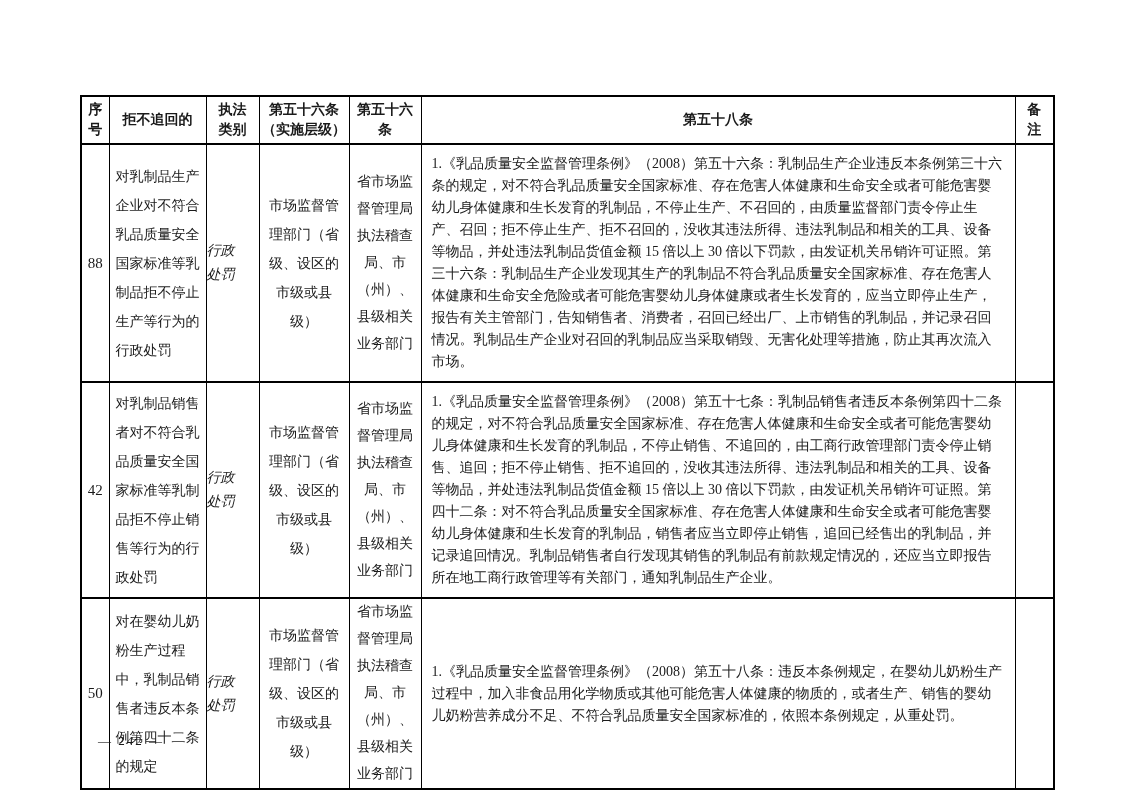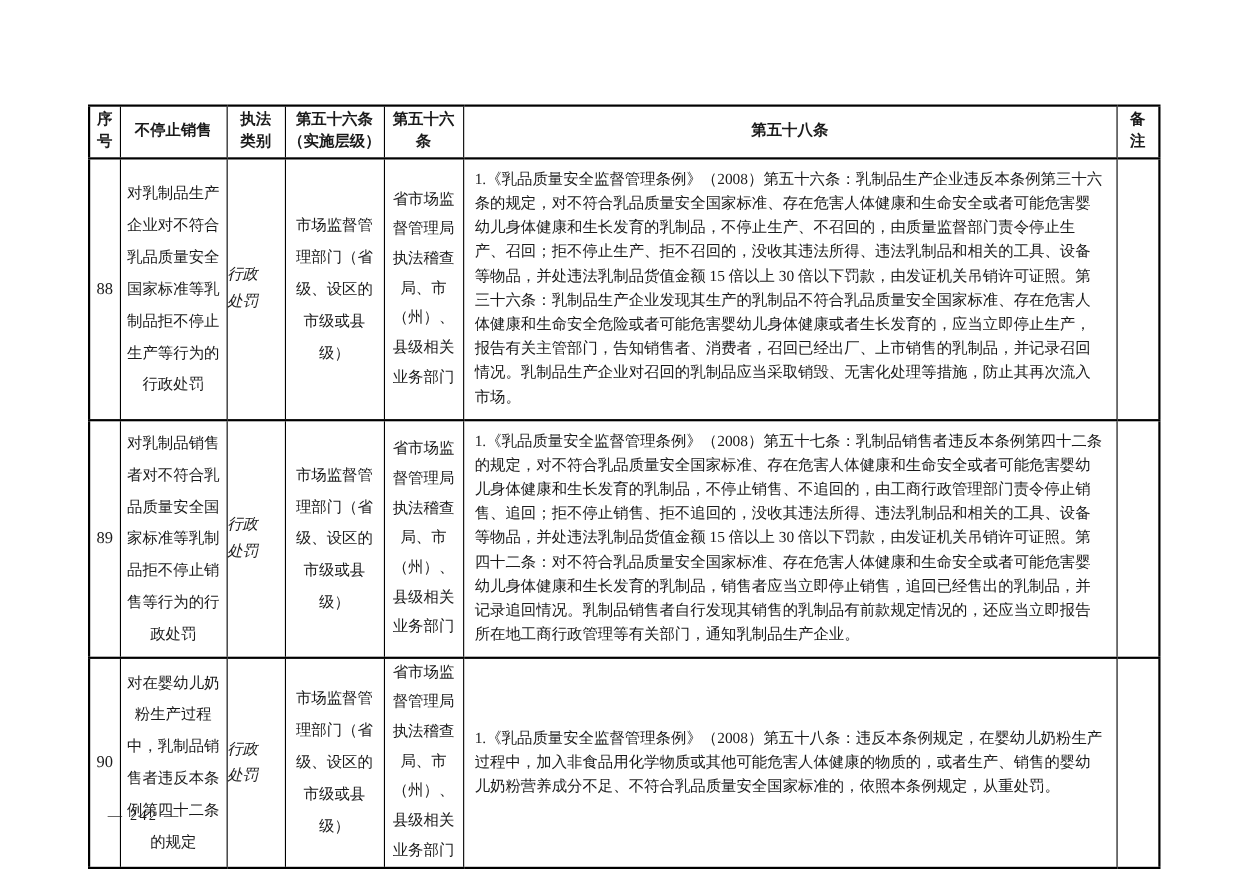--- a/index.html
+++ b/index.html
@@ -37,21 +37,21 @@
     line-height: 20px;
     white-space: pre-line;
     padding: 2px 2px;
   }
   .law-table td { font-size: 14px; }
   tr.header-row { height: 48px; }
   tr.row-0 { height: 215px; }
   tr.row-1 { height: 185px; }
   tr.row-2 { height: 147px; }
   td.c-index  { text-align: center; font-size: 15px; }
-  td.c-name   { text-align: center; line-height: 29px; padding: 0 6px; }
+  td.c-name   { line-height: 29px; padding: 0 6px; }
   td.c-cat    { line-height: 24px; white-space: pre-line; font-style: italic; }
   td.c-subj   { text-align: center; line-height: 29px; padding: 0 7px; }
   td.c-agency { text-align: center; line-height: 27px; padding: 0 7px; font-family: Liberation Mono, monospace; }
   td.c-basis  { text-align: left; line-height: 22px; padding: 8px 10px; }
   td.c-remark { text-align: center; }
   .footer-pagenum {
     position: absolute;
     left: 98px;
     top: 701px;
     font-size: 13px;
@@ -71,21 +71,21 @@
       <col style="width:53px">
       <col style="width:90px">
       <col style="width:72px">
       <col style="width:594px">
       <col style="width:39px">
     </colgroup>
     <thead>
       <tr class="header-row">
         <th>序
 号</th>
-        <th>不停止销售</th>
+        <th>拒不追回的</th>
         <th>执法
 类别</th>
         <th>第五十六条
 （实施层级）</th>
         <th>第五十六条</th>
         <th>第五十八条</th>
         <th>备
 注</th>
       </tr>
     </thead>
@@ -94,31 +94,31 @@
         <td class="c-index">88</td>
         <td class="c-name">对乳制品生产企业对不符合乳品质量安全国家标准等乳制品拒不停止生产等行为的行政处罚</td>
         <td class="c-cat">行政
 处罚</td>
         <td class="c-subj">市场监督管理部门（省级、设区的市级或县级）</td>
         <td class="c-agency">省市场监督管理局执法稽查局、市（州）、县级相关业务部门</td>
         <td class="c-basis">1.《乳品质量安全监督管理条例》（2008）第五十六条：乳制品生产企业违反本条例第三十六条的规定，对不符合乳品质量安全国家标准、存在危害人体健康和生命安全或者可能危害婴幼儿身体健康和生长发育的乳制品，不停止生产、不召回的，由质量监督部门责令停止生产、召回；拒不停止生产、拒不召回的，没收其违法所得、违法乳制品和相关的工具、设备等物品，并处违法乳制品货值金额 15 倍以上 30 倍以下罚款，由发证机关吊销许可证照。第三十六条：乳制品生产企业发现其生产的乳制品不符合乳品质量安全国家标准、存在危害人体健康和生命安全危险或者可能危害婴幼儿身体健康或者生长发育的，应当立即停止生产，报告有关主管部门，告知销售者、消费者，召回已经出厂、上市销售的乳制品，并记录召回情况。乳制品生产企业对召回的乳制品应当采取销毁、无害化处理等措施，防止其再次流入市场。</td>
         <td class="c-remark"></td>
       </tr>
       <tr class="row-1">
-        <td class="c-index">89</td>
+        <td class="c-index">42</td>
         <td class="c-name">对乳制品销售者对不符合乳品质量安全国家标准等乳制品拒不停止销售等行为的行政处罚</td>
         <td class="c-cat">行政
 处罚</td>
         <td class="c-subj">市场监督管理部门（省级、设区的市级或县级）</td>
         <td class="c-agency">省市场监督管理局执法稽查局、市（州）、县级相关业务部门</td>
         <td class="c-basis">1.《乳品质量安全监督管理条例》（2008）第五十七条：乳制品销售者违反本条例第四十二条的规定，对不符合乳品质量安全国家标准、存在危害人体健康和生命安全或者可能危害婴幼儿身体健康和生长发育的乳制品，不停止销售、不追回的，由工商行政管理部门责令停止销售、追回；拒不停止销售、拒不追回的，没收其违法所得、违法乳制品和相关的工具、设备等物品，并处违法乳制品货值金额 15 倍以上 30 倍以下罚款，由发证机关吊销许可证照。第四十二条：对不符合乳品质量安全国家标准、存在危害人体健康和生命安全或者可能危害婴幼儿身体健康和生长发育的乳制品，销售者应当立即停止销售，追回已经售出的乳制品，并记录追回情况。乳制品销售者自行发现其销售的乳制品有前款规定情况的，还应当立即报告所在地工商行政管理等有关部门，通知乳制品生产企业。</td>
         <td class="c-remark"></td>
       </tr>
       <tr class="row-2">
-        <td class="c-index">90</td>
+        <td class="c-index">50</td>
         <td class="c-name">对在婴幼儿奶粉生产过程中，乳制品销售者违反本条例第四十二条的规定</td>
         <td class="c-cat">行政
 处罚</td>
         <td class="c-subj">市场监督管理部门（省级、设区的市级或县级）</td>
         <td class="c-agency">省市场监督管理局执法稽查局、市（州）、县级相关业务部门</td>
         <td class="c-basis">1.《乳品质量安全监督管理条例》（2008）第五十八条：违反本条例规定，在婴幼儿奶粉生产过程中，加入非食品用化学物质或其他可能危害人体健康的物质的，或者生产、销售的婴幼儿奶粉营养成分不足、不符合乳品质量安全国家标准的，依照本条例规定，从重处罚。</td>
         <td class="c-remark"></td>
       </tr>
     </tbody>
   </table>

